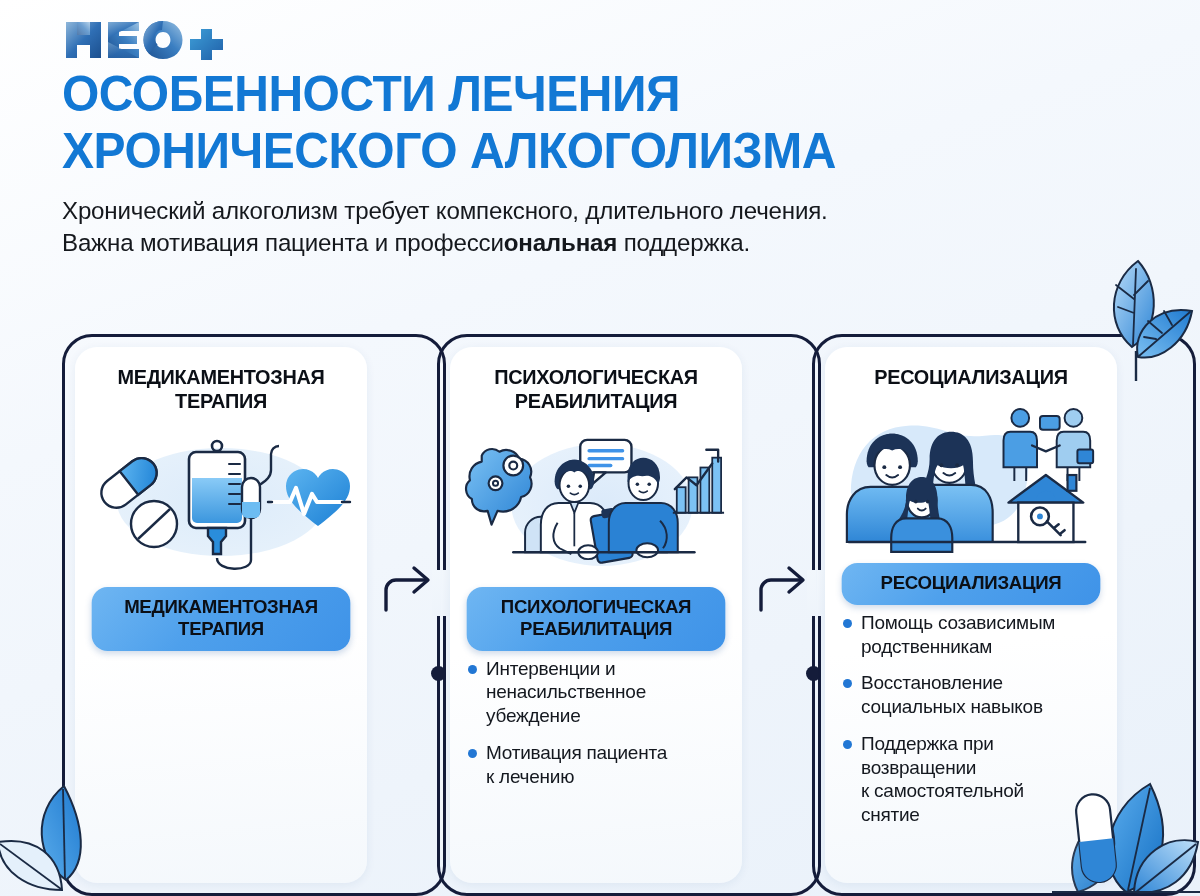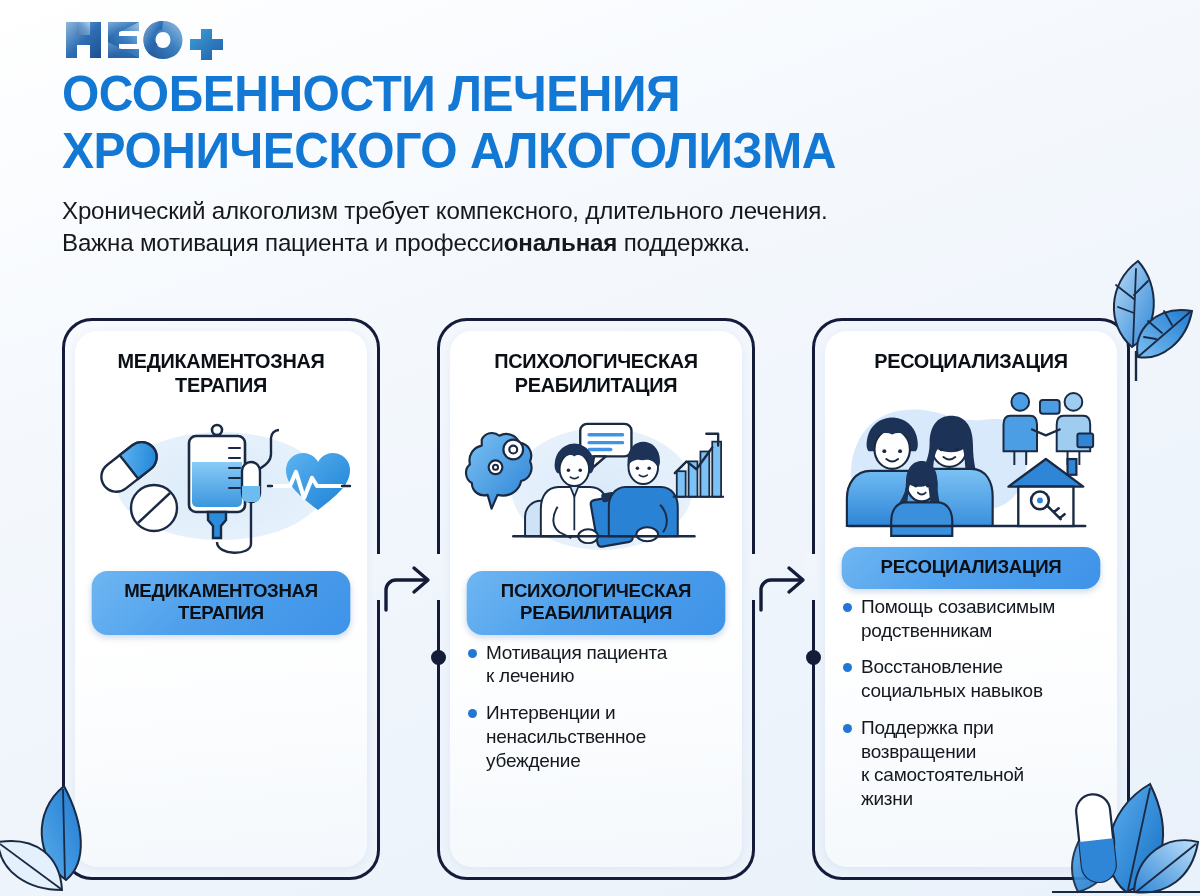--- a/index.html
+++ b/index.html
@@ -60,22 +60,22 @@
   
   .cards {
     position: absolute;
     left: 0; top: 318px;
     width: 1200px;
     height: 570px;
   }
 
   .card-wrap {
     position: absolute;
-    top: 0;
-    width: 318px;
+    top: 16px;
+    width: 384px;
     height: 562px;
   }
   .card-wrap.c1 { left: 62px; }
   .card-wrap.c2 { left: 437px; }
   .card-wrap.c3 { left: 812px; }
 
   
   .frame {
     position: absolute;
     inset: 0;
@@ -378,25 +378,25 @@
             <rect x="36" y="10" width="9" height="56" fill="#7cc2f4" stroke="#1a2a44" stroke-width="1.8"></rect>
             <path d="M-2 42 l12 -12 l10 8 l16 -22" fill="none" stroke="#1a2a44" stroke-width="2.4" stroke-linecap="round" stroke-linejoin="round"></path>
             <path d="M30 2 h12 v12" fill="none" stroke="#1a2a44" stroke-width="2.4" stroke-linecap="round" stroke-linejoin="round"></path>
             <line x1="-4" y1="66" x2="48" y2="66" stroke="#1a2a44" stroke-width="2"></line>
           </g>
         </svg>
       </div>
       <div class="badge">ПСИХОЛОГИЧЕСКАЯ
 РЕАБИЛИТАЦИЯ</div>
       <ul class="bullets">
-        <li>Мотивация пациента
-к лечению</li>
         <li>Интервенции и
 ненасильственное
 убеждение</li>
+        <li>Мотивация пациента
+к лечению</li>
       </ul>
     </div>
   </div>
 
   <div class="card-wrap c3">
     <div class="frame"></div>
     <div class="frame-gap left"></div>
     <div class="node-dot left"></div>
     <div class="card">
       <div class="card-heading">РЕСОЦИАЛИЗАЦИЯ</div>
@@ -474,21 +474,21 @@
       </div>
       <div class="badge">РЕСОЦИАЛИЗАЦИЯ</div>
       <ul class="bullets">
         <li>Помощь созависимым
 родственникам</li>
         <li>Восстановление
 социальных навыков</li>
         <li>Поддержка при
 возвращении
 к самостоятельной
-жизни</li>
+снятие</li>
       </ul>
     </div>
   </div>
 </div>
 
 <div class="arrow a1">
   <svg width="60" height="60" viewBox="0 0 60 60">
     <path d="M4 56 V36 a10 10 0 0 1 10 -10 h30" fill="none" stroke="#141c3a" stroke-width="3.4" stroke-linecap="round"></path>
     <path d="M32 14 L46 26 L32 38" fill="none" stroke="#141c3a" stroke-width="3.4" stroke-linecap="round" stroke-linejoin="round"></path>
   </svg>

